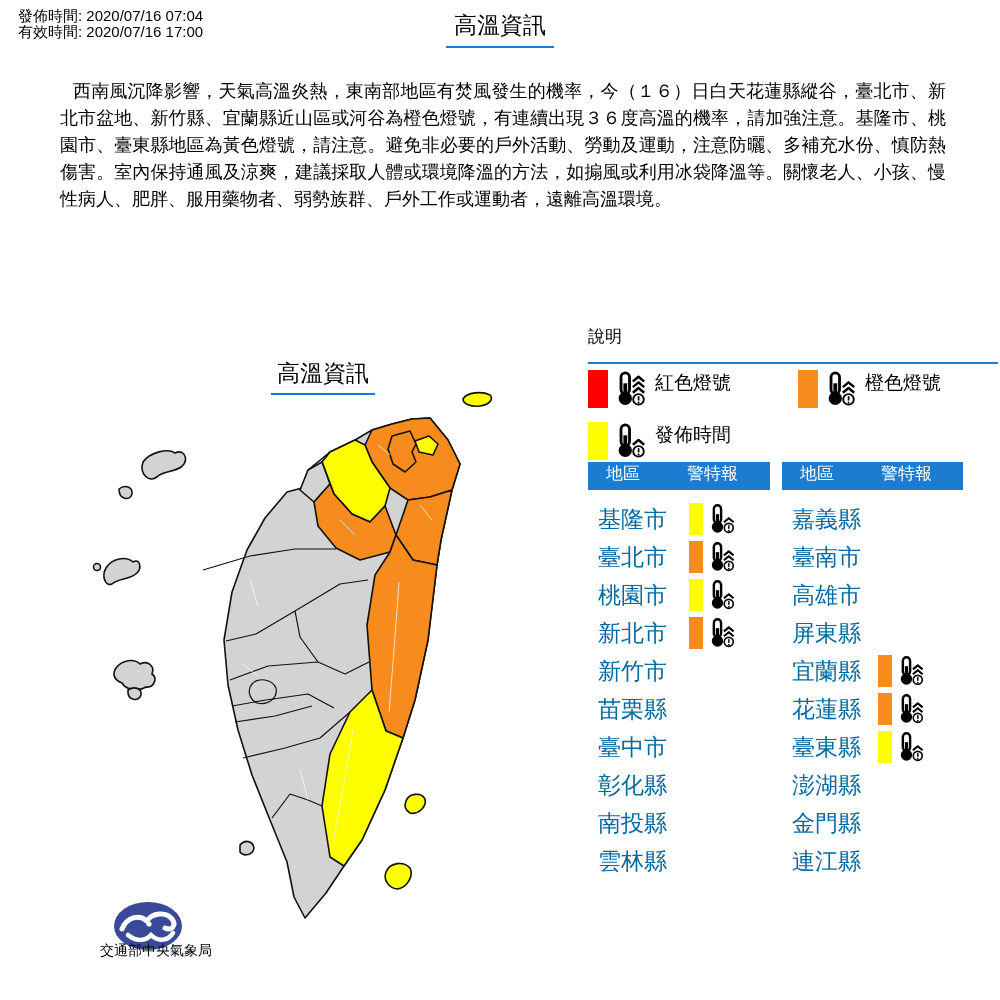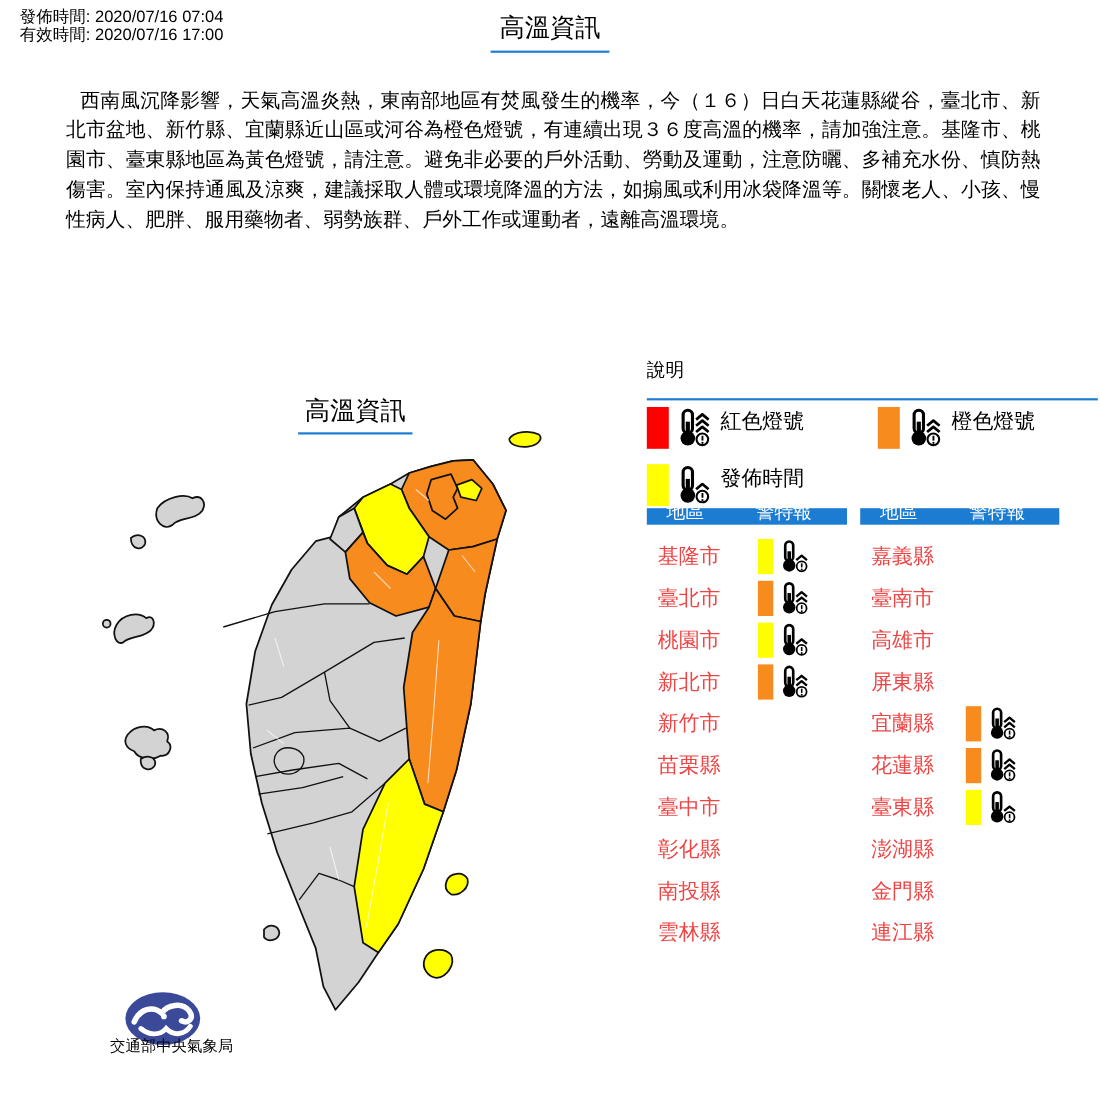--- a/index.html
+++ b/index.html
@@ -15,25 +15,25 @@
   svg.map{position:absolute;left:0;top:350px}
   .legend-title{position:absolute;left:588px;top:325px;font-size:17px}
   .legend-rule{position:absolute;left:588px;top:362px;width:410px;height:2px;background:var(--blue)}
   .legend-item{position:absolute;display:flex;height:42px}
   .lswatch{display:inline-block;width:20px;height:38px}
   .licon{display:inline-flex;margin-left:5px}
   .llabel{font-size:19px;margin-left:8px}
   .wtable{position:absolute;top:462px}
   #table-left{left:588px;width:182px}
   #table-right{left:782px;width:181px}
-  .thead{height:15px;background:var(--blue);color:#fff;display:flex;align-items:flex-end;font-size:17px}
+  .thead{height:28px;background:var(--blue);color:#fff;display:flex;align-items:flex-start;font-size:17px}
   .hname{width:81px;padding-left:18px}
   .trows{margin-top:10px}
   .trow{height:38px;display:flex;align-items:center}
-  .rname{font-size:19px;color:#ef4444;padding-left:10px}
+  .rname{font-size:23px;color:#0369a1;padding-left:10px}
   .t-left .rname{width:91px}
   .t-right .rname{width:86px}
   .rwarn{display:flex;align-items:center}
   .rswatch{display:inline-block;width:14px;height:32px;margin-right:4px}
   .agency{position:absolute;left:100px;top:942px;font-size:14px}
   
   .f-gray{fill:var(--gray)} .f-orange{fill:var(--orange)} .f-yellow{fill:var(--yellow)} .f-navy{fill:var(--navy)}
   .bd{stroke:#111;stroke-width:1.6;stroke-linejoin:round}
   .inl{stroke:#111;stroke-width:1.2;fill:none;stroke-linejoin:round}
   .wln{stroke:#fff;stroke-width:1;fill:none;opacity:.7}

